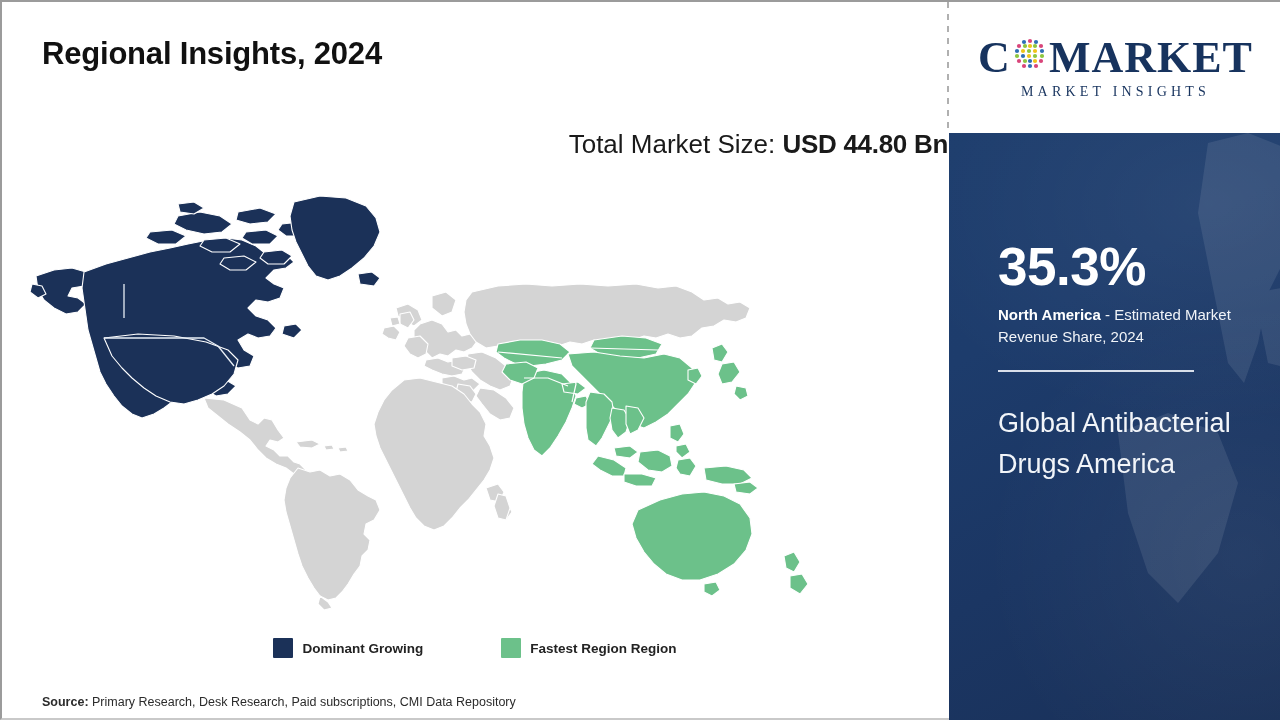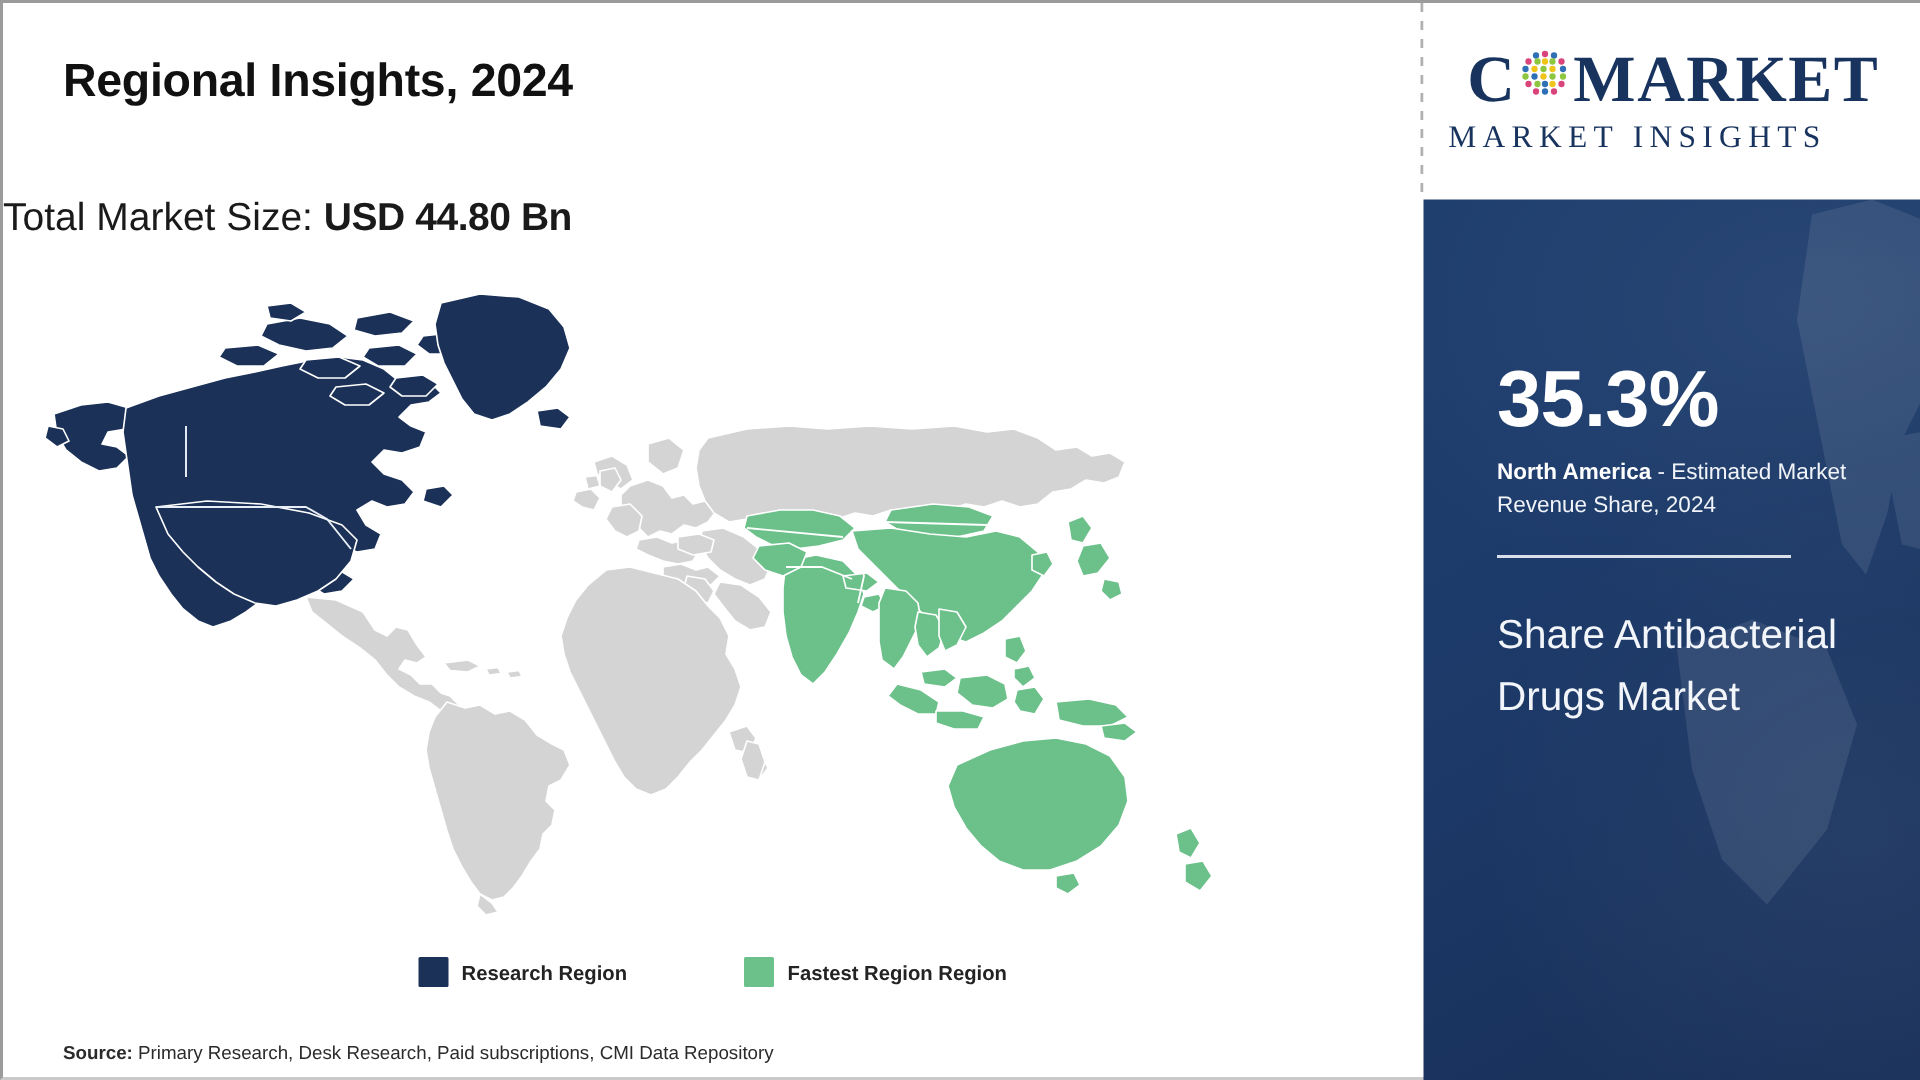--- a/index.html
+++ b/index.html
@@ -23,21 +23,21 @@
   #left-pane{position:absolute;left:0;top:0;width:946px;height:720px;}
 
   #page-title{
     position:absolute;left:40px;top:34px;
     font-size:31px;font-weight:bold;color:#111111;
     letter-spacing:-0.2px;white-space:nowrap;
   }
 
   #market-size-line{
     position:absolute;left:0;top:127px;width:946px;
-    text-align:left;font-size:26px;color:#1a1a1a;
+    text-align:right;font-size:26px;color:#1a1a1a;
     white-space:nowrap;
   }
   #market-size-line .label{font-weight:400;}
   #market-size-line .value{font-weight:bold;letter-spacing:-0.3px;}
 
   
   #map-wrap{position:absolute;left:26px;top:186px;width:810px;height:430px;}
   #world-map{display:block;width:810px;height:430px;}
 
   
@@ -70,23 +70,23 @@
     display:flex;align-items:center;justify-content:center;
   }
   #logo{width:300px;}
   #logo-word{
     display:flex;align-items:center;justify-content:center;
     color:#17335e;font-family:"Liberation Serif", serif;
     font-size:44px;font-weight:bold;letter-spacing:1px;line-height:1;
   }
   #logo-globe{display:inline-block;margin:0 1px;}
   #logo-sub{
-    margin-top:4px;text-align:left;color:#17335e;
+    margin-top:4px;text-align:center;color:#17335e;
     font-family:"Liberation Serif", serif;
-    font-size:21px;letter-spacing:4.2px;font-weight:400;
+    font-size:14px;letter-spacing:4.2px;font-weight:400;
   }
 
   #stat-panel{
     position:absolute;left:947px;top:131px;width:333px;height:589px;
     background:
       radial-gradient(520px 360px at 78% 12%, rgba(255,255,255,0.055), rgba(255,255,255,0) 62%),
       radial-gradient(430px 430px at 88% 72%, rgba(255,255,255,0.05), rgba(255,255,255,0) 60%),
       linear-gradient(150deg,#1d3d6d 0%,#1d3c6c 30%,#1b3663 62%,#193058 100%);
     overflow:hidden;
   }
@@ -248,21 +248,21 @@
             <path d="M540 170 L548 196 L544 214"></path>
             <path d="M496 190 L520 190 L540 198"></path>
           </g>
         </g>
       </svg>
     </div>
 
     <div id="legend">
       <div class="legend-item">
         <span class="legend-swatch" style="background:#1b3158"></span>
-        <span class="legend-label">Research Region</span>
+        <span class="legend-label">Dominant Growing</span>
       </div>
       <div class="legend-item">
         <span class="legend-swatch" style="background:#6cc18a"></span>
         <span class="legend-label">Fastest Region Region</span>
       </div>
     </div>
 
     <div id="source-line">
       <span class="src-label">Source:</span><span> Primary Research, Desk Research, Paid subscriptions, CMI Data Repository</span>
     </div>
@@ -319,17 +319,17 @@
         <path d="M60 300 L110 280 L160 300 L180 350 L160 420 L120 470 L90 440 L70 380 Z"></path>
         <path d="M196 160 L250 150 L250 240 L210 230 Z"></path>
       </g>
     </svg>
     <div id="stat-inner">
       <div id="stat-percent">35.3%</div>
       <div id="stat-desc">
         <span class="region">North America</span><span> - Estimated Market Revenue Share, 2024</span>
       </div>
       <div id="stat-rule"></div>
-      <div id="market-name">Share Antibacterial Drugs Market</div>
+      <div id="market-name">Global Antibacterial Drugs America</div>
     </div>
   </div>
 
 </div>
 
 </body></html>

